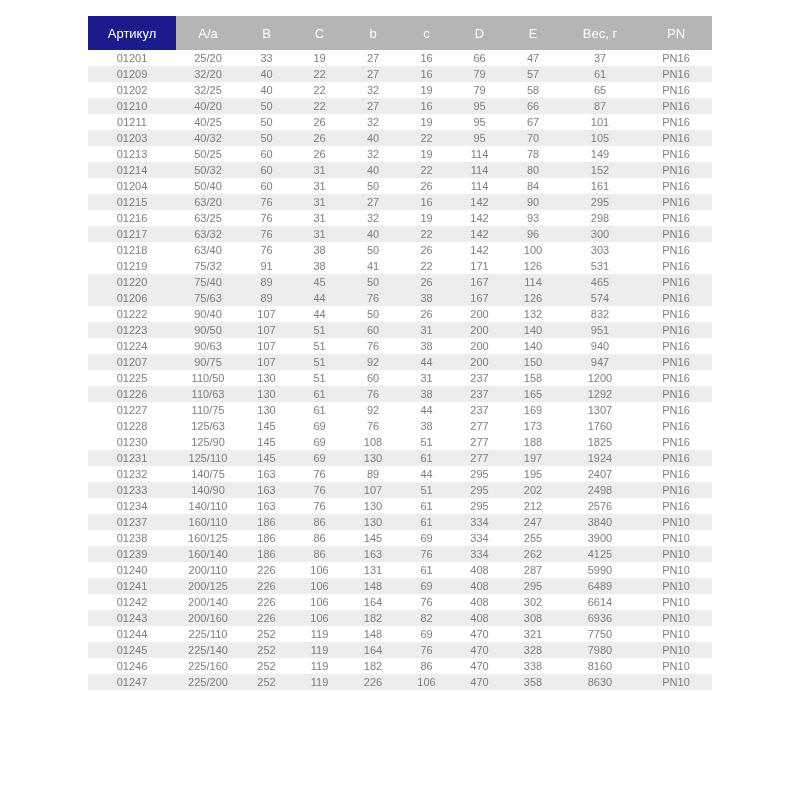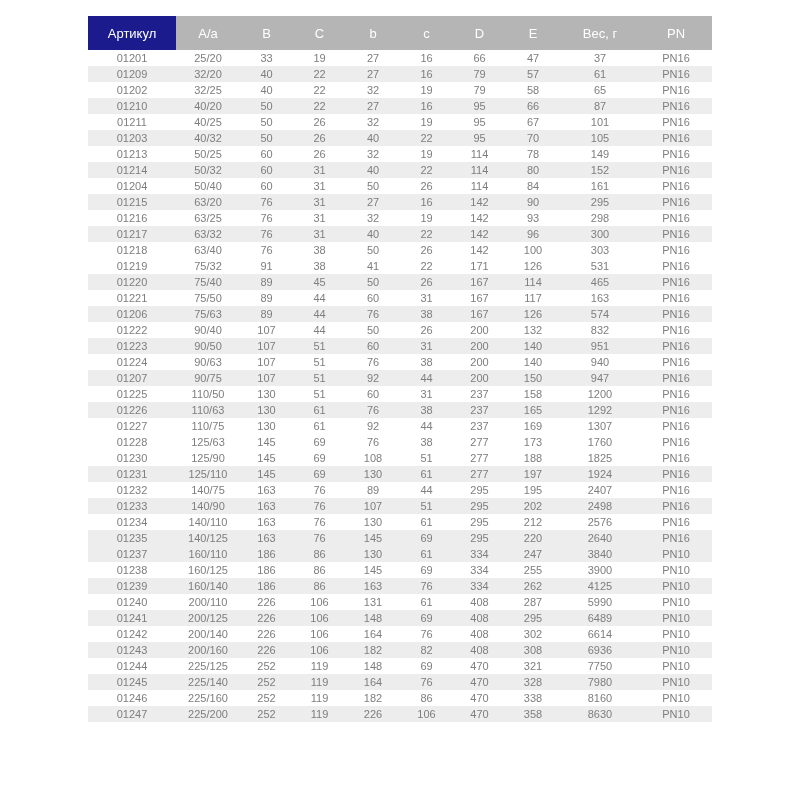--- a/index.html
+++ b/index.html
@@ -271,32 +271,20 @@
           <td>75/40</td>
           <td>89</td>
           <td>45</td>
           <td>50</td>
           <td>26</td>
           <td>167</td>
           <td>114</td>
           <td>465</td>
           <td>PN16</td>
         </tr>
-        <tr class="plain">
-          <td>01221</td>
-          <td>75/50</td>
-          <td>89</td>
-          <td>44</td>
-          <td>60</td>
-          <td>31</td>
-          <td>167</td>
-          <td>117</td>
-          <td>163</td>
-          <td>PN16</td>
-        </tr>
         <tr class="stripe">
           <td>01206</td>
           <td>75/63</td>
           <td>89</td>
           <td>44</td>
           <td>76</td>
           <td>38</td>
           <td>167</td>
           <td>126</td>
           <td>574</td>
@@ -452,32 +440,20 @@
           <td>163</td>
           <td>76</td>
           <td>130</td>
           <td>61</td>
           <td>295</td>
           <td>212</td>
           <td>2576</td>
           <td>PN16</td>
         </tr>
         <tr class="stripe">
-          <td>01235</td>
-          <td>140/125</td>
-          <td>163</td>
-          <td>76</td>
-          <td>145</td>
-          <td>69</td>
-          <td>295</td>
-          <td>220</td>
-          <td>2640</td>
-          <td>PN16</td>
-        </tr>
-        <tr class="stripe">
           <td>01237</td>
           <td>160/110</td>
           <td>186</td>
           <td>86</td>
           <td>130</td>
           <td>61</td>
           <td>334</td>
           <td>247</td>
           <td>3840</td>
           <td>PN10</td>
@@ -549,21 +525,21 @@
           <td>106</td>
           <td>182</td>
           <td>82</td>
           <td>408</td>
           <td>308</td>
           <td>6936</td>
           <td>PN10</td>
         </tr>
         <tr class="plain">
           <td>01244</td>
-          <td>225/125</td>
+          <td>225/110</td>
           <td>252</td>
           <td>119</td>
           <td>148</td>
           <td>69</td>
           <td>470</td>
           <td>321</td>
           <td>7750</td>
           <td>PN10</td>
         </tr>
         <tr class="stripe">

